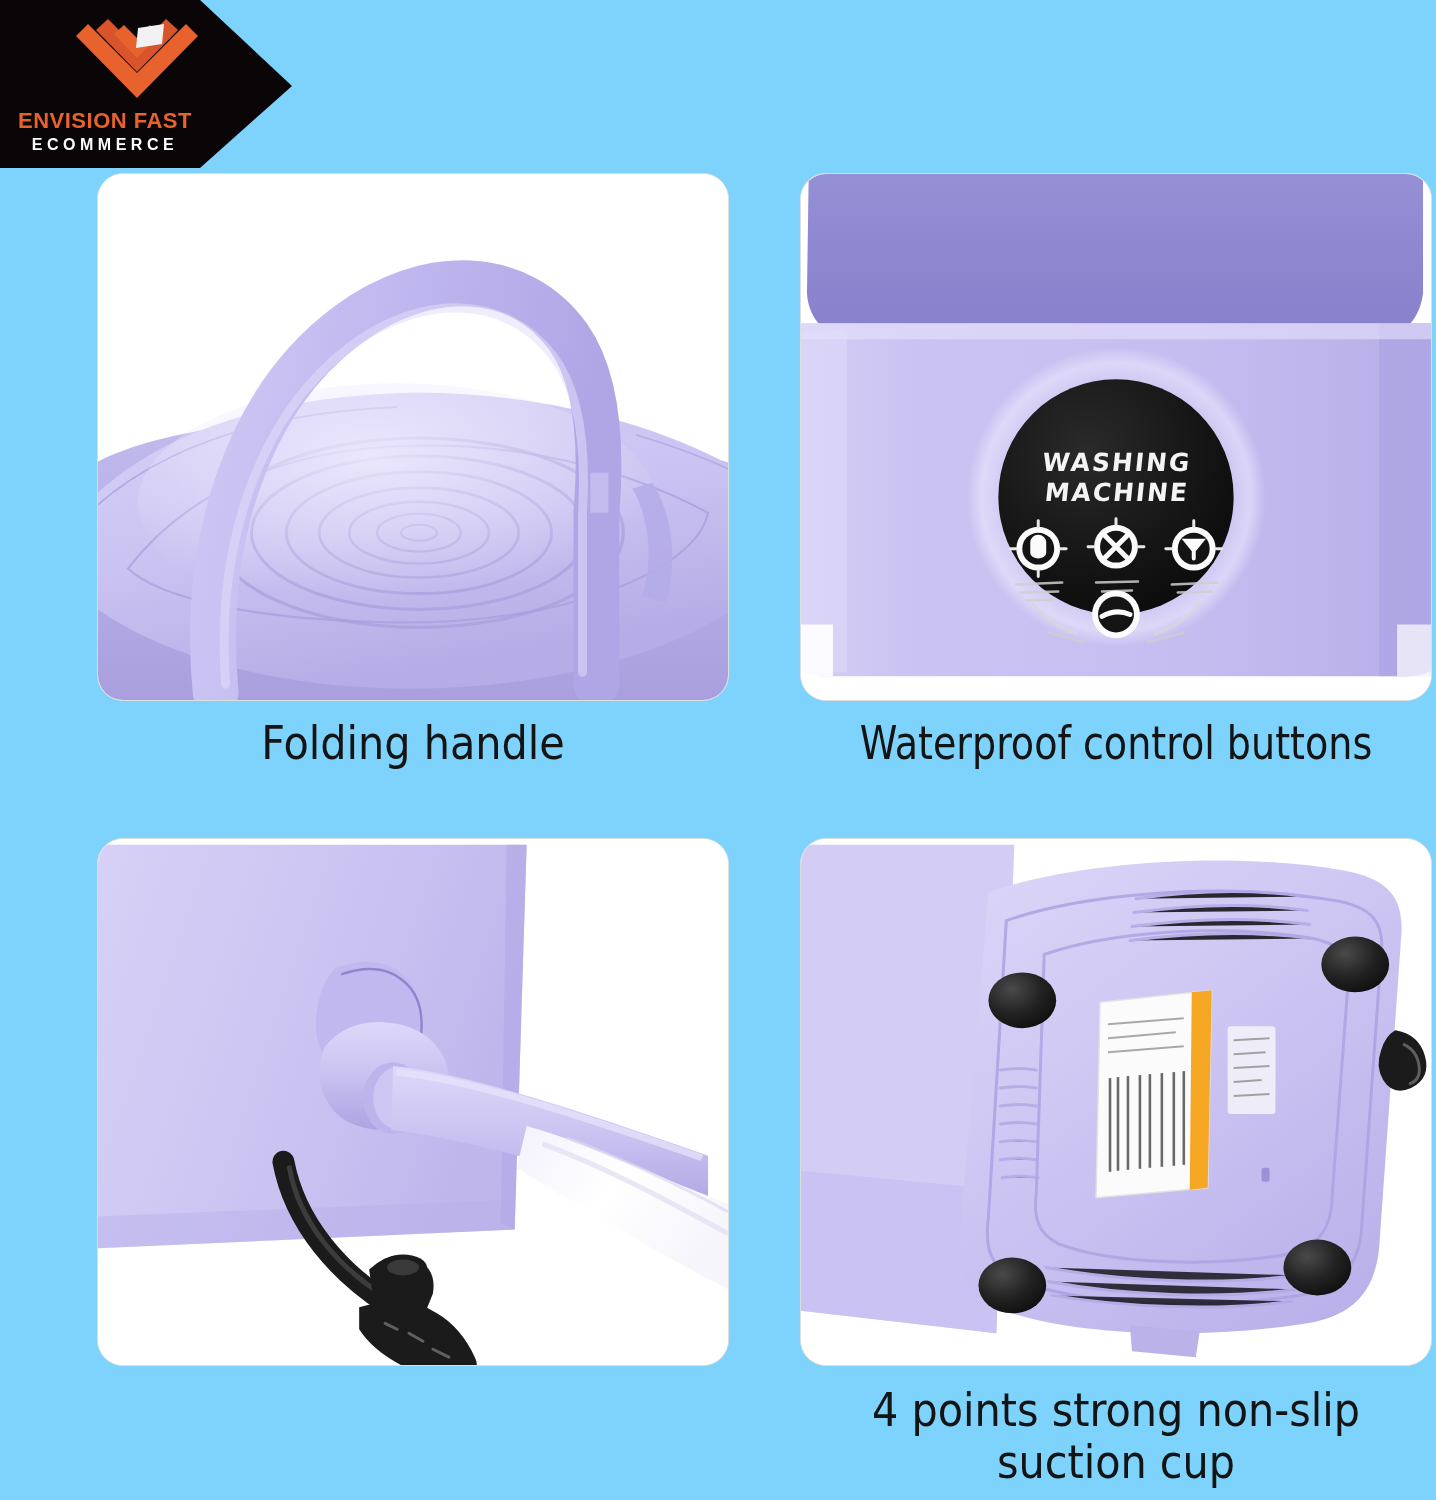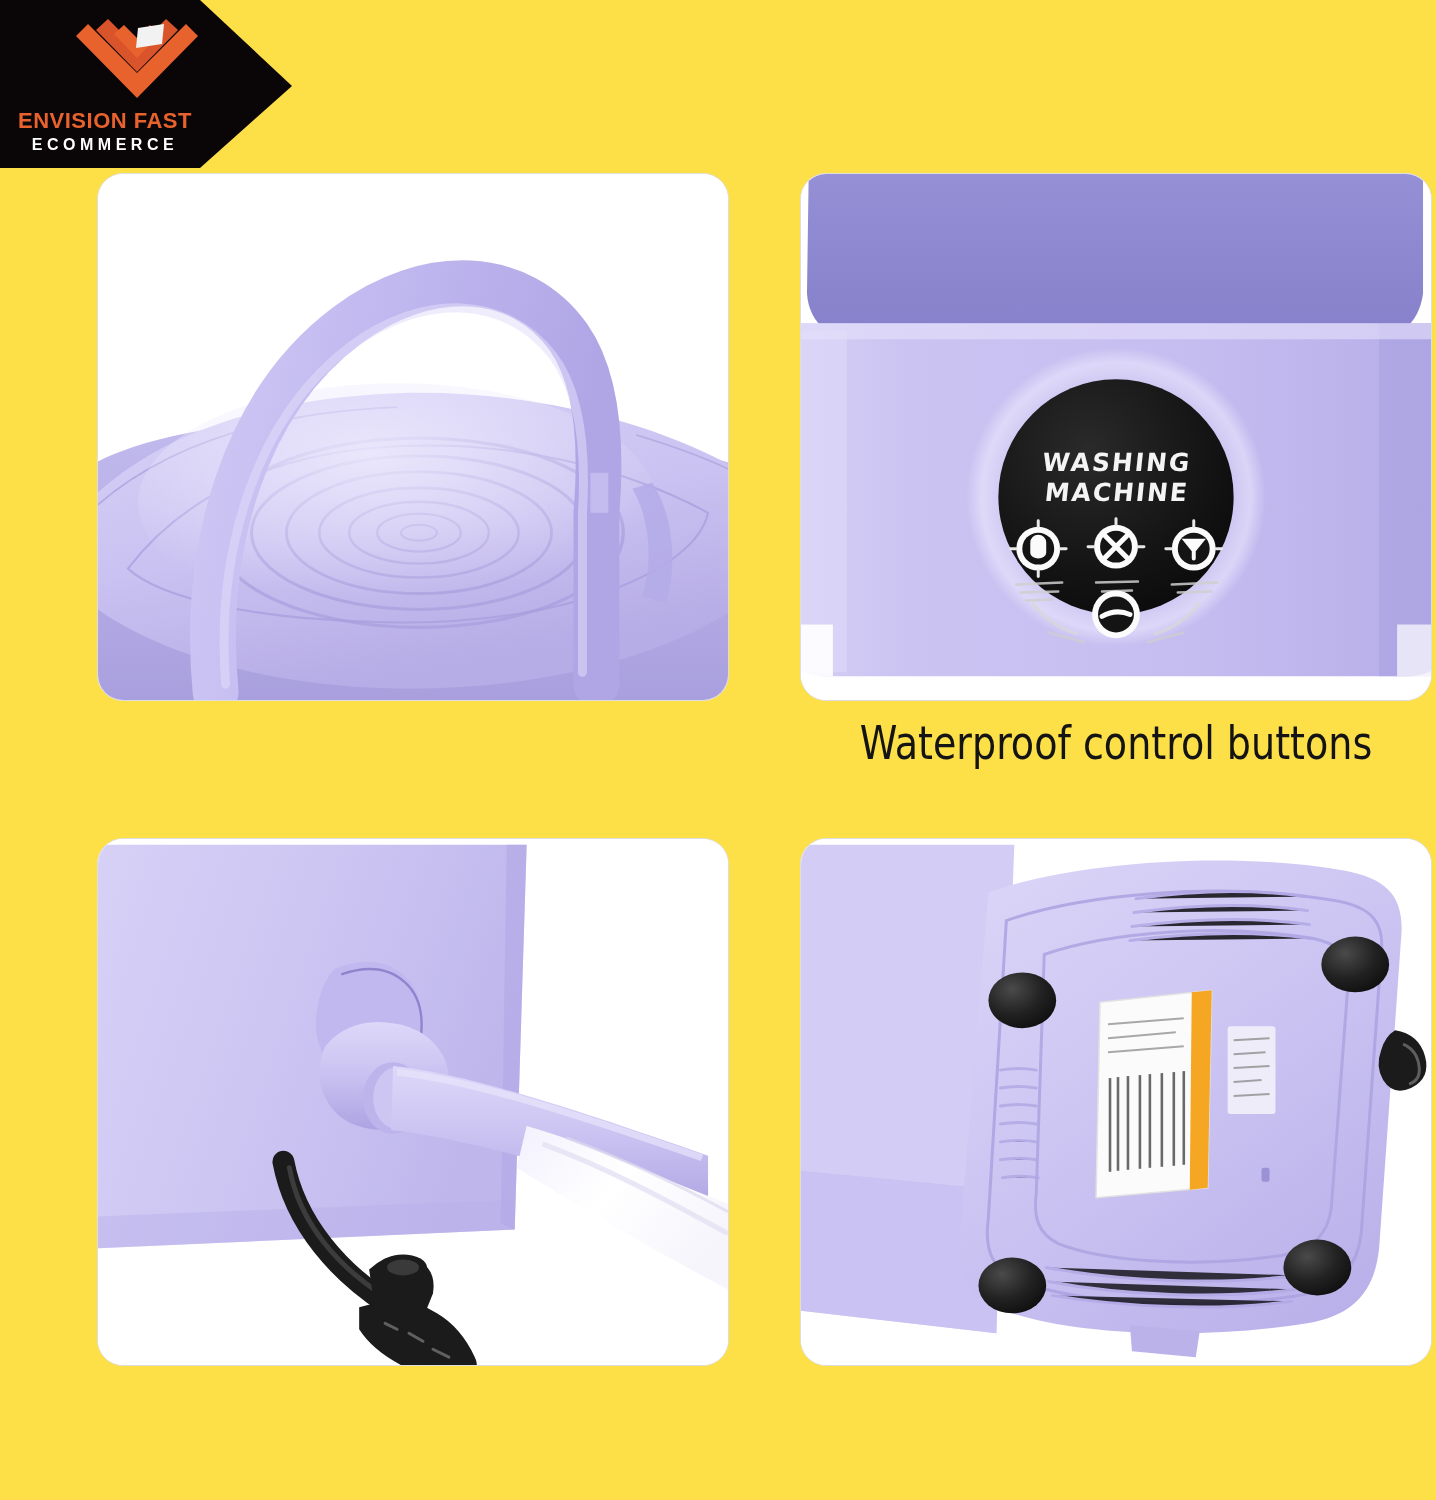--- a/index.html
+++ b/index.html
@@ -7,21 +7,21 @@
     width: 1436px;
     height: 1500px;
     background: #ffffff;
     font-family: "Liberation Sans", sans-serif;
     overflow: hidden;
   }
   .page {
     position: relative;
     width: 1436px;
     height: 1500px;
-    background: #fde047;
+    background: #7dd3fc;
   }
 
   
   .header {
     position: absolute;
     left: 0; top: 0;
     width: 1436px;
     height: 172px;
   }
   .brand-banner {
@@ -184,20 +184,21 @@
 
         <path d="M556 310 C576 340 582 390 570 430 L546 424 C558 386 552 342 536 316 Z" fill="#b4abe8" opacity="0.85"></path>
 
         <path d="M118 520 C104 372 148 228 250 152 C330 92 424 96 472 164 C500 204 506 268 500 340 L500 512" fill="none" stroke="url(#c1handle)" stroke-width="46" stroke-linecap="round"></path>
         <path d="M128 512 C118 378 158 246 252 174 C326 118 410 122 456 182 C482 216 490 274 486 340 L486 500" fill="none" stroke="#e2ddfa" stroke-width="9" stroke-linecap="round" opacity="0.55"></path>
 
         <path d="M494 300 L512 300 L512 340 L494 340 Z" fill="#cdc6f2" opacity="0.7"></path>
       </svg>
     </div>
   </div>
+  <div class="caption cap-1">Folding handle</div>
 
   <div class="card card-2">
     <div class="photo">
       <svg viewBox="0 0 632 528" xmlns="http://www.w3.org/2000/svg" preserveAspectRatio="xMidYMid slice">
         <defs>
           <linearGradient id="c2lid" x1="0" y1="0" x2="0" y2="1">
             <stop offset="0" stop-color="#9791d6"></stop>
             <stop offset="0.5" stop-color="#8e88d1"></stop>
             <stop offset="1" stop-color="#8680ca"></stop>
           </linearGradient>
@@ -461,14 +462,16 @@
 
         <g fill="#1b1b1b">
           <path d="M596 192 q24 4 30 26 q6 22 -14 32 q-18 8 -28 -8 q-8 -14 -2 -30 q4 -14 14 -20 Z"></path>
         </g>
         <path d="M604 206 q14 6 16 22 q2 14 -10 18" fill="none" stroke="#5e5e5e" stroke-width="3"></path>
 
         <path d="M330 488 L400 494 L396 520 L332 514 Z" fill="#bbb2ea"></path>
       </svg>
     </div>
   </div>
+  <div class="caption cap-4">4 points strong non-slip
+suction cup</div>
 
 </div>
 
 </body></html>

